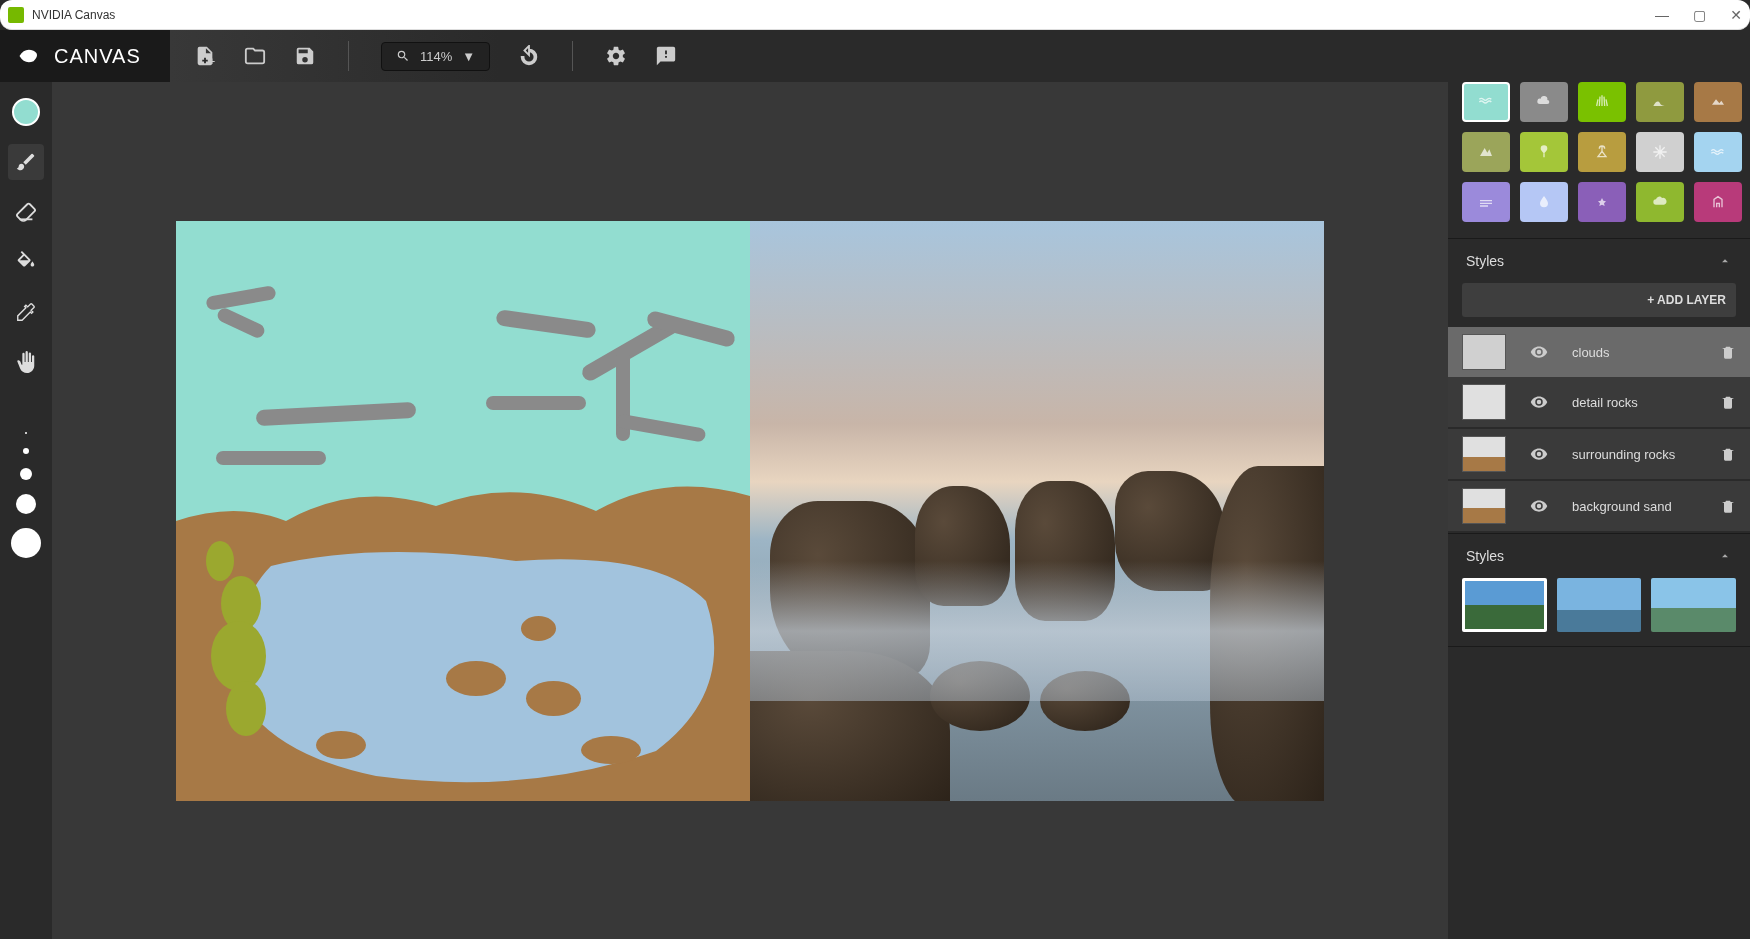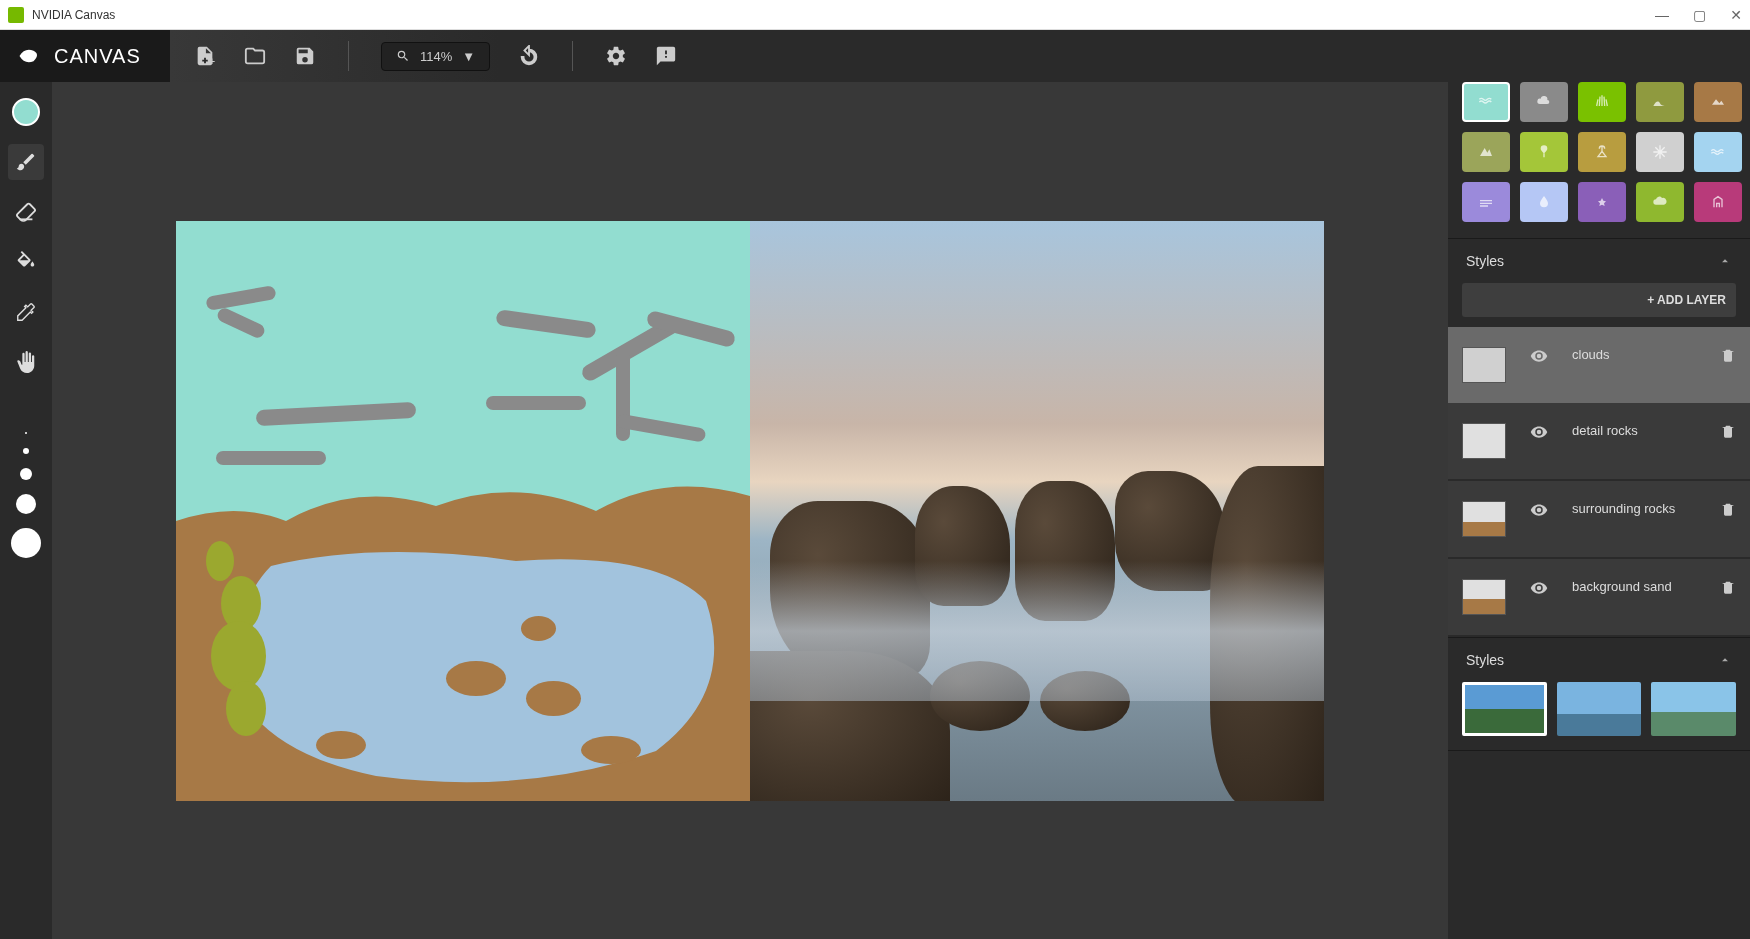--- a/index.html
+++ b/index.html
@@ -1,19 +1,19 @@
 <!DOCTYPE html>
 <html><head>
 <meta charset="utf-8">
 <style>
 * { margin: 0; padding: 0; box-sizing: border-box; font-family: 'Segoe UI', Arial, sans-serif; user-select: none; }
 body { width: 1750px; height: 939px; overflow: hidden; background: #2a2a2a; }
 
 
-.titlebar { height: 30px; background: #fff; display: flex; align-items: center; padding: 0 8px; border-bottom: 1px solid #ddd; }
+.titlebar { height: 30px; background: #fff; display: flex; align-items: center; padding: 0 8px; border-bottom: 1px solid #ddd; border-radius: 12px; }
 .titlebar .app-icon { width: 16px; height: 16px; background: #76b900; margin-right: 8px; border-radius: 2px; }
 .titlebar .title { font-size: 12px; color: #333; flex: 1; }
 .titlebar .win-controls { display: flex; gap: 24px; color: #666; font-size: 14px; }
 .titlebar .win-controls span { cursor: pointer; }
 
 
 .toolbar { height: 52px; background: linear-gradient(to right, #1a1a1a 0%, #1a1a1a 170px, #383838 170px, #2a2a2a 500px, #2a2a2a 100%); display: flex; align-items: center; }
 .brand { width: 170px; display: flex; align-items: center; padding-left: 16px; gap: 10px; }
 .brand .nvidia-logo { width: 28px; height: 28px; position: relative; }
 .brand .nvidia-logo svg { width: 100%; height: 100%; }
@@ -53,21 +53,21 @@
 .panel-header { display: flex; justify-content: space-between; align-items: center; padding: 14px 18px; font-size: 14px; cursor: pointer; }
 .panel-header .chevron { fill: #aaa; }
 
 .materials-grid { display: grid; grid-template-columns: repeat(5, 1fr); gap: 10px; padding: 0 14px 16px; }
 .mat-swatch { width: 48px; height: 40px; border-radius: 4px; cursor: pointer; display: flex; align-items: center; justify-content: center; }
 .mat-swatch.selected { border: 2px solid #fff; }
 .mat-swatch svg { width: 20px; height: 16px; fill: rgba(255,255,255,0.6); }
 
 .add-layer-btn { margin: 0 14px 10px; background: #3e3e3e; padding: 10px; text-align: right; font-size: 12px; font-weight: 600; cursor: pointer; border-radius: 3px; }
 
-.layer-row { display: flex; align-items: flex-start; padding: 20px 14px; gap: 24px; cursor: pointer; }
+.layer-row { display: flex; align-items: center; padding: 7px 14px; gap: 24px; cursor: pointer; }
 .layer-row.selected { background: #6a6a6a; }
 .layer-row.rest { background: #3a3a3a; margin-bottom: 2px; }
 .layer-thumb { width: 44px; height: 36px; background: #888; border: 1px solid #555; background-image: repeating-conic-gradient(#999 0% 25%, #bbb 0% 50%); background-size: 10px 10px; position: relative; overflow: hidden; }
 .layer-vis { width: 18px; height: 18px; fill: #ccc; cursor: pointer; }
 .layer-name { flex: 1; font-size: 13px; }
 .layer-trash { width: 16px; height: 16px; fill: #ccc; cursor: pointer; }
 
 .styles-row { display: flex; gap: 10px; padding: 0 14px 14px; }
 .style-thumb { width: 86px; height: 54px; border-radius: 2px; cursor: pointer; }
 .style-thumb.selected { border: 3px solid #fff; }

